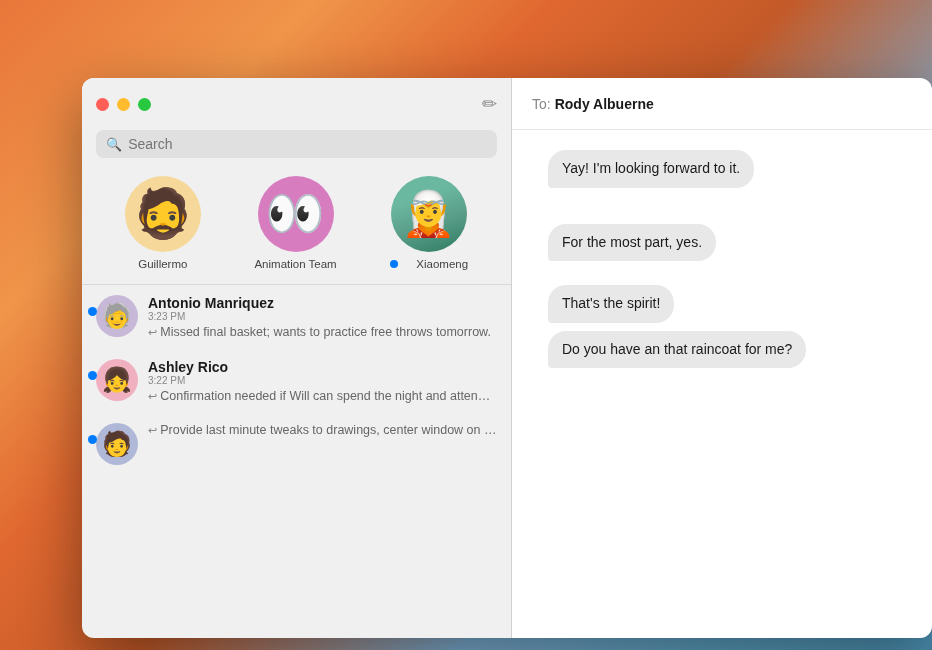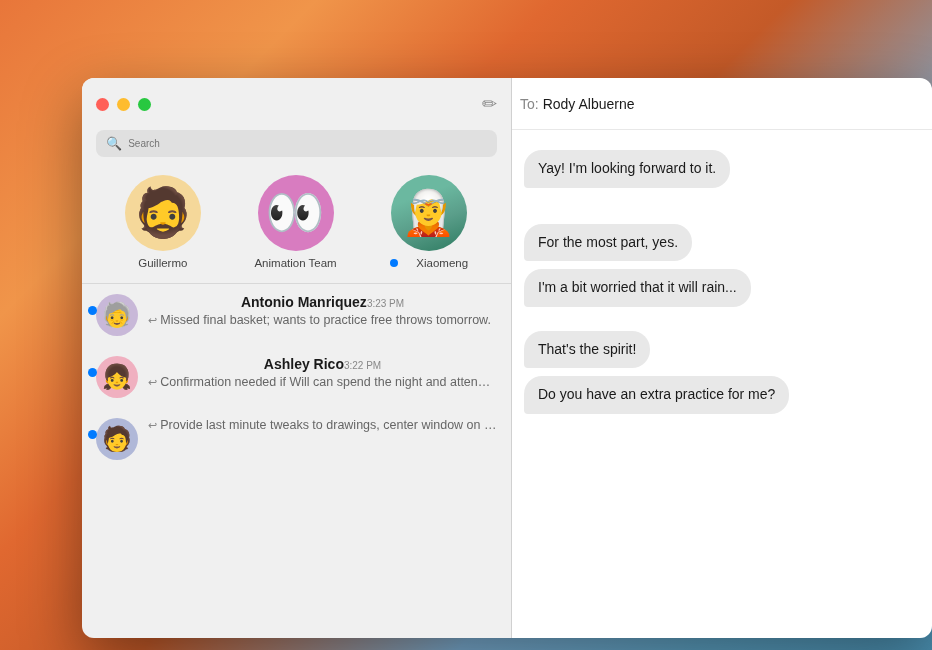--- a/index.html
+++ b/index.html
@@ -89,21 +89,21 @@
 
     .search-bar .search-icon {
       color: #888;
       font-size: 13px;
     }
 
     .search-bar input {
       background: transparent;
       border: none;
       outline: none;
-      font-size: 10px;
+      font-size: 14px;
       color: #4c1d95;
       width: 100%;
     }
 
     
     .pinned-contacts {
       display: flex;
       justify-content: space-around;
       padding: 8px 16px 14px 16px;
       border-bottom: 1px solid #d8d8d8;
@@ -197,23 +197,24 @@
     .msg-avatar-ashley { background: #f0b0c0; }
     .msg-avatar-rigo { background: #b0b8d8; }
 
     .msg-content {
       flex: 1;
       min-width: 0;
     }
 
     .msg-header {
       display: flex;
-      justify-content: center;
+      justify-content: flex-start;
       align-items: baseline;
       margin-bottom: 3px;
+      flex-direction: column;
     }
 
     .msg-sender {
       font-size: 14px;
       font-weight: 600;
       color: #1a1a1a;
     }
 
     .msg-time {
       font-size: 10px;
@@ -241,42 +242,42 @@
     
     .chat-panel {
       flex: 1;
       background: #ffffff;
       display: flex;
       flex-direction: column;
     }
 
     .chat-header {
       height: 52px;
-      padding: 0 8px;
+      padding: 0 20px;
       display: flex;
       align-items: center;
       border-bottom: 1px solid #e8e8e8;
       flex-shrink: 0;
     }
 
     .chat-to {
       font-size: 14px;
       color: #888;
     }
 
     .chat-recipient {
       font-size: 14px;
-      font-weight: 400;
+      font-weight: 700;
       color: #1a1a1a;
       margin-left: 4px;
     }
 
     .chat-messages {
       flex: 1;
-      padding: 20px 12px;
+      padding: 20px 36px;
       display: flex;
       flex-direction: column;
       gap: 8px;
       overflow-y: auto;
     }
 
     .bubble {
       max-width: 280px;
       padding: 9px 14px;
       border-radius: 18px;
@@ -416,24 +417,23 @@
       <span class="chat-recipient">Rody Albuerne</span>
     </div>
 
     <div class="chat-messages">
 
       <div class="bubble bubble-received">Yay! I'm looking forward to it.</div>
 
       <div style="height: 20px;"></div>
 
       <div class="bubble bubble-received">For the most part, yes.</div>
-      <div class="bubble bubble-received">I'm a bit worried that it will rain...</div>
 
       <div style="height: 8px;"></div>
 
       <div class="bubble bubble-received">That's the spirit!</div>
-      <div class="bubble bubble-received">Do you have an extra practice for me?</div>
+      <div class="bubble bubble-received">Do you have an that raincoat for me?</div>
 
     </div>
 
   </div>
 
 </div>
 
 </body></html>

